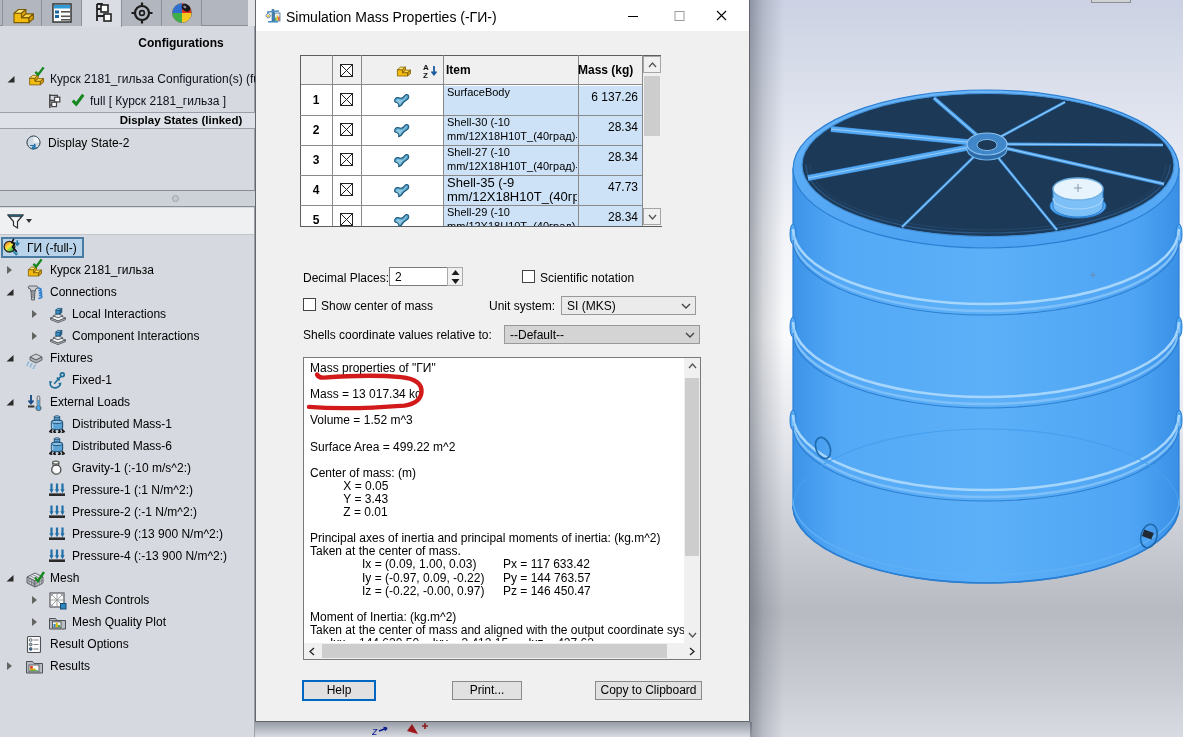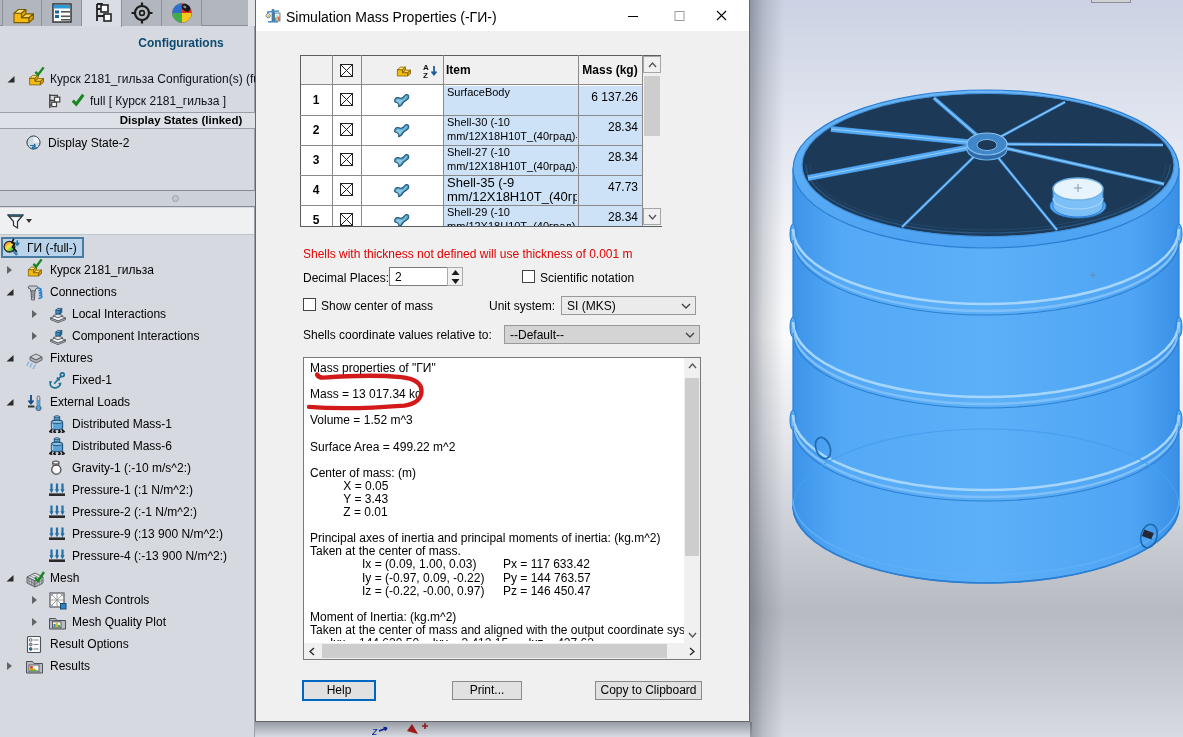--- a/index.html
+++ b/index.html
@@ -9,21 +9,21 @@
  background:linear-gradient(180deg,#ccd2e3 0%,#dfe3ee 15%,#f2f4f8 32%,#fafbfc 45%,#e3e5eb 60%,#c6c9d0 75%,#b7bac1 83%,#c6c9d0 92%,#d8dbe2 100%);}
 #lpanel{left:0;top:0;width:255px;height:737px;background:#d6d9e0;border-right:1px solid #9b9fa7}
 #dlgshadow{left:750px;top:0;width:34px;height:737px;background:linear-gradient(90deg,rgba(55,62,75,.42),rgba(55,62,75,.18) 40%,rgba(55,62,75,0));}
 #dlgshadow2{left:255px;top:722px;width:497px;height:15px;background:linear-gradient(180deg,rgba(55,62,75,.38),rgba(55,62,75,0));}
 #dialog{left:255px;top:0;width:495px;height:722px;background:#f0f0f0;border:1px solid #64686c;border-top:none}
 #titlebar{left:0;top:0;width:493px;height:31px;background:#ffffff}
 .tabbar{left:0;top:0;width:255px;height:26px;background:#b2b6be;border-bottom:1px solid #898d95}
 .tab{position:absolute;top:0;width:40px;height:26px;border-right:1px solid #8d9199;background:#b2b6be}
 .tab.first{border-left:1px solid #8d9199}
 .tab.sel{background:#dadde3;height:27px;border-bottom:none}
-.hdrtxt{font-weight:bold;color:#0c4a6e;}
+.hdrtxt{font-weight:bold;color:#000000;}
 .treetxt{white-space:nowrap}
 .scroll-btn{position:absolute;background:#f0f0f0;border:1px solid #a5a5a5;display:flex;align-items:center;justify-content:center}
 .chk{position:absolute;width:13px;height:13px;border:1px solid #444;background:#fff}
 </style></head>
 <body>
 <div id="viewport" class="abs"></div>
 <svg class="abs" style="left:250px;top:0" width="933" height="737" viewBox="250 0 933 737">
     <defs>
 <linearGradient id="bodyg" x1="0" y1="0" x2="1" y2="0">
 <stop offset="0" stop-color="#3c93e8"></stop>
@@ -459,21 +459,21 @@
 <path d="M10 12.5 L13.5 9.5 L19.5 9.5 L16 12.5 Z" fill="#ffd44d"></path>
 <path d="M16 12.5 L19.5 9.5 L19.5 13.5 L16 16.5 Z" fill="#d09a06"></path>
 </g>
 </svg>
     <svg class="abs" style="left:167px;top:62px" width="15" height="17" viewBox="0 0 15 17">
 <text x="0" y="7.5" font-family="Liberation Sans" font-size="8" font-weight="bold" fill="#111">A</text>
 <text x="0" y="15.5" font-family="Liberation Sans" font-size="8" font-weight="bold" fill="#111">Z</text>
 <path d="M11 4 L11 12 M8.5 9.5 L11 12.5 L13.5 9.5" fill="none" stroke="#1d5a9e" stroke-width="1.8"></path>
 </svg>
     <div class="abs" style="left:190px;top:63px;font-weight:bold">Item</div>
-    <div class="abs" style="left:322px;top:63px;width:64px;text-align:center;font-weight:bold">Mass (kg)</div>
+    <div class="abs" style="left:322px;top:63px;width:64px;text-align:left;font-weight:bold">Mass (kg)</div>
     <div class="abs" style="left:188px;top:86px;width:134px;height:29px;background:#cde2f6"></div>
     <div class="abs" style="left:323px;top:86px;width:63px;height:29px;background:#cde2f6"></div>
     <div class="abs" style="left:44px;top:93px;width:32px;text-align:center;font-weight:bold">1</div>
     <svg class="abs" style="left:84px;top:93px" width="13" height="13" viewBox="0 0 13 13">
       <rect x="0.5" y="0.5" width="12" height="12" fill="#fff" stroke="#222"></rect>
       <path d="M0.5 0.5 L12.5 12.5 M12.5 0.5 L0.5 12.5" stroke="#222" stroke-width="1"></path>
     </svg>
     <svg class="abs" style="left:136px;top:91px" width="19" height="19" viewBox="0 0 20 20">
 <path d="M2.8 11 C2.4 7.6 4.6 6.4 7.2 7.2 C9.8 8 11.8 7.4 13 5.4 C14 3.7 15.8 3.1 17 4.3 C18.2 5.5 17.7 7.7 16 9.1 C14.4 10.4 12.7 10.7 11.7 12.5 C10.7 14.3 9.2 15.8 7 16.6 C7.6 15 7.3 13.9 6 12.8 C4.4 11.5 3 12 2.8 11 Z" fill="#4d9cc4" stroke="#1d567a" stroke-width="1.1" stroke-linejoin="round"></path>
 <path d="M4.2 10.4 C4.5 8.8 6 8.3 7.8 8.9 C10.3 9.8 12.3 9 13.5 6.8 C14.1 5.7 15 5.2 15.7 5.8 C14.9 7.6 13.5 9 11.8 10.3 C10.1 11.6 9 13.2 8.3 14.9 C8 13.1 6.1 11.6 4.2 10.4 Z" fill="#90c8e0"></path>
@@ -539,21 +539,20 @@
       </svg>
     </div>
     <div class="abs" style="left:388px;top:76px;width:16px;height:60px;background:#cdcdcd"></div>
     <div class="scroll-btn" style="left:387px;top:208px;width:18px;height:17px">
       <svg width="9" height="6" viewBox="0 0 9 6">
         <path d="M1 1 L4.5 5 L8 1" fill="none" stroke="#555" stroke-width="1.3"></path>
       </svg>
     </div>
     <div class="abs" style="left:44px;top:227px;width:362px;height:9px;background:#f0f0f0"></div>
     <div class="abs" style="left:44px;top:226px;width:362px;height:1px;background:#5a5e62"></div>
-    <div class="abs" style="left:47px;top:247px;color:#e00000;font-size:12px">Shells with thickness not defined will use thickness of 0.001 m</div>
     <div class="abs" style="left:47px;top:271px">Decimal Places:</div>
     <div class="abs" style="left:133px;top:267px;width:74px;height:19px;background:#fff;border:1px solid #7a7a7a"></div>
     <div class="abs" style="left:139px;top:270px">2</div>
     <div class="abs" style="left:191px;top:267px;width:16px;height:19px;background:#f0f0f0;border:1px solid #aaa"></div>
     <svg class="abs" style="left:195px;top:270px" width="9" height="5" viewBox="0 0 9 5">
       <path d="M0.5 5 L4.5 0 L8.5 5 Z" fill="#1a1a1a"></path>
     </svg>
     <svg class="abs" style="left:195px;top:279px" width="9" height="5" viewBox="0 0 9 5">
       <path d="M0.5 0 L4.5 5 L8.5 0 Z" fill="#1a1a1a"></path>
     </svg>

